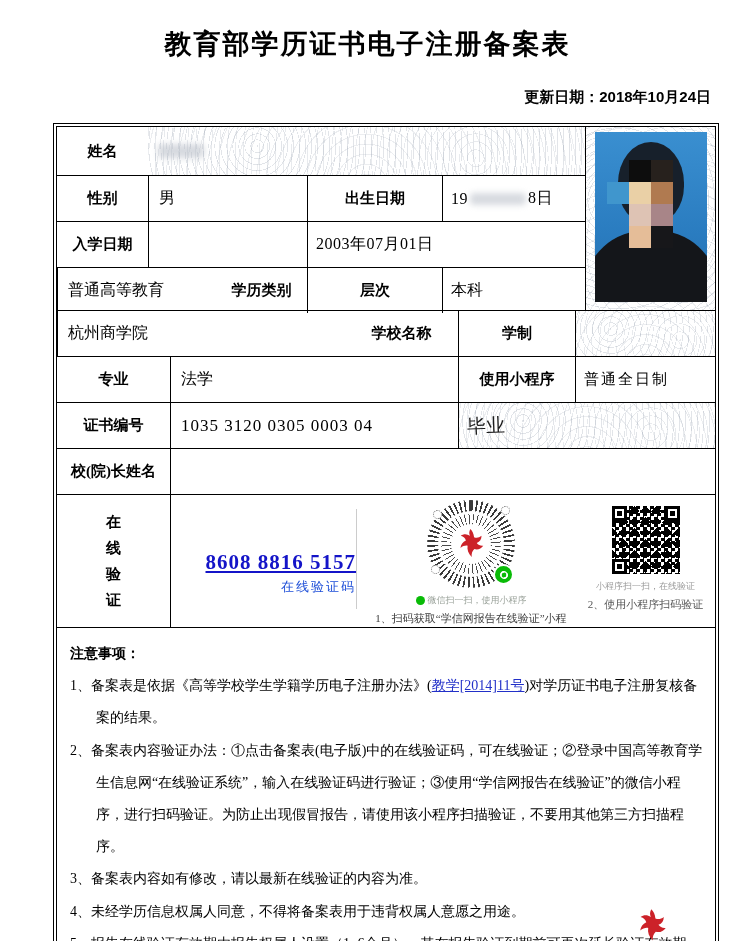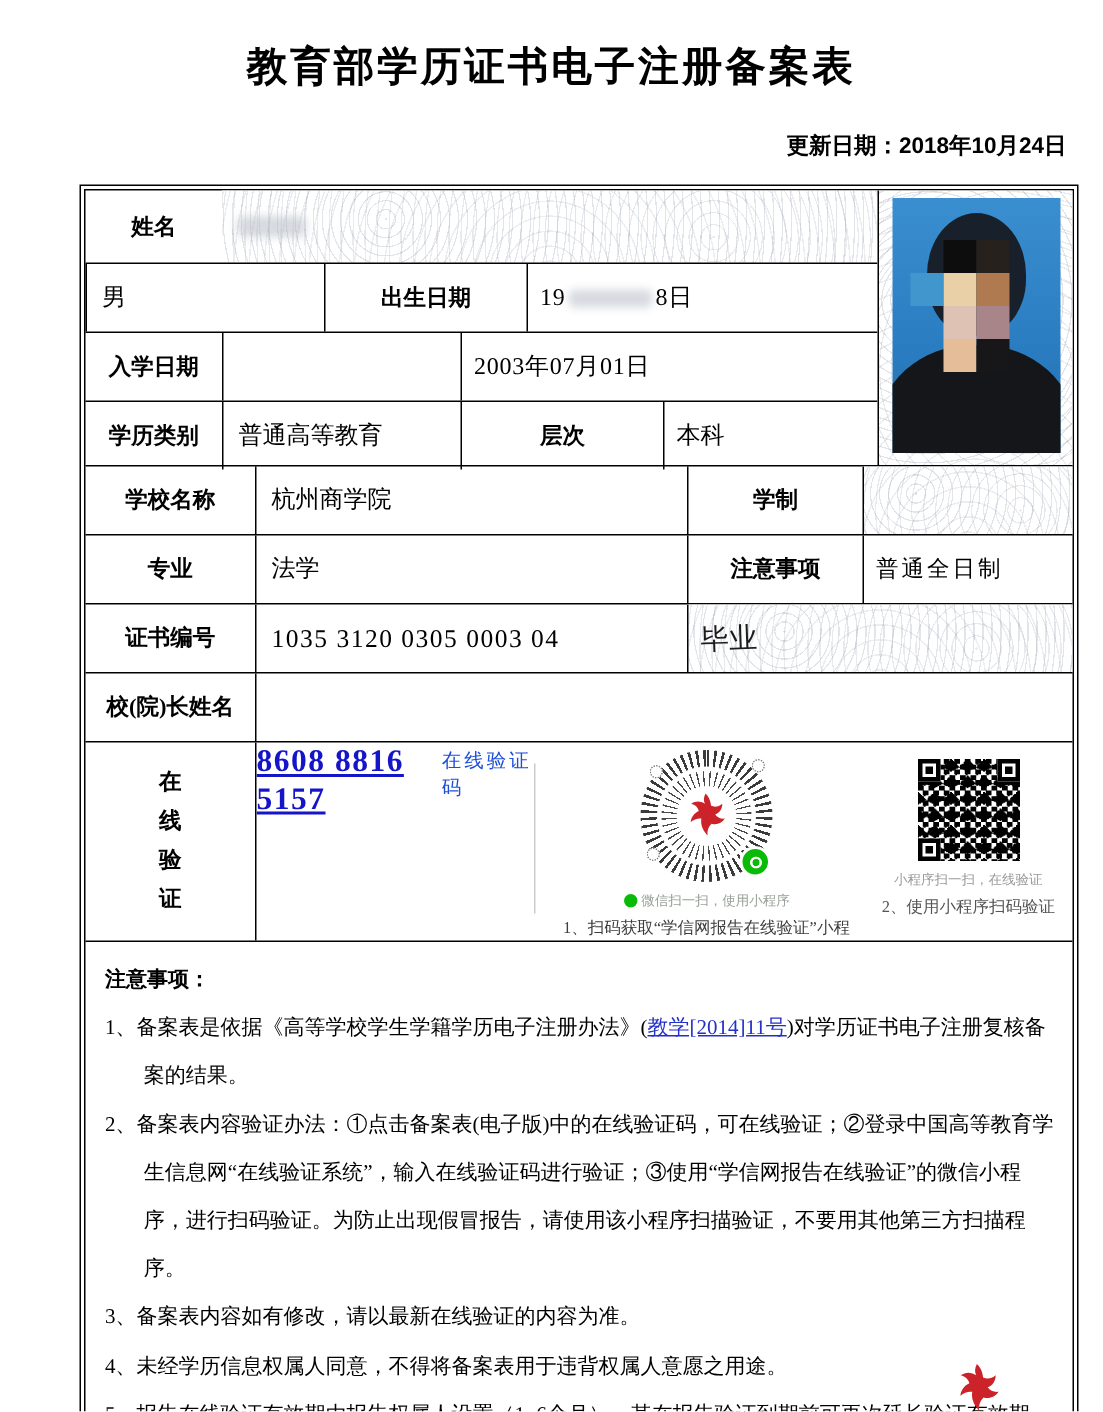--- a/index.html
+++ b/index.html
@@ -37,22 +37,22 @@
   .hair{position:absolute;left:23px;top:10px;width:66px;height:82px;border-radius:50% 50% 46% 46%;background:#17202b;}
   .jacket{position:absolute;left:-10px;right:-10px;bottom:-4px;height:76px;background:#14161a;
           border-radius:48% 48% 0 0 / 75% 75% 0 0;}
   .px{position:absolute;width:22px;height:22px;}
   
   .smudge{display:inline-block;background:#b6bcc6;filter:blur(3px);opacity:.55;border-radius:4px;}
   
   .verify-row{height:132px;}
   .v-label{width:113px;flex-direction:column;justify-content:center;font-weight:bold;font-size:15px;line-height:26px;}
   .v-content{position:relative;flex:1;}
-  .code-block{position:absolute;left:0;top:0;width:185px;height:100%;display:flex;
-              align-items:flex-start;justify-content:center;}
+  .code-block{position:absolute;left:0;top:12px;width:185px;height:100%;display:flex;flex-direction:column;
+              align-items:flex-end;justify-content:center;}
   .vcode{font-family:"Liberation Serif",serif;font-weight:bold;font-size:21px;color:#1414c8;
          text-decoration:underline;letter-spacing:1px;cursor:pointer;}
   .vcode-cap{margin-top:3px;font-size:13px;color:#1d4ed8;letter-spacing:2px;}
   .v-divider{position:absolute;left:185px;top:14px;bottom:18px;width:1px;background:#ccc;}
   .qr1-wrap{position:absolute;left:202px;top:5px;width:196px;text-align:center;}
   .qr2-wrap{position:absolute;left:404px;top:5px;width:141px;text-align:center;}
   .qr-circle{position:relative;width:88px;height:88px;margin:0 auto;}
   .spokes{position:absolute;inset:0;border-radius:50%;
           background:repeating-conic-gradient(#3a3a3a 0deg 2.5deg, transparent 2.5deg 7deg);}
   .spokes::after{content:"";position:absolute;inset:11px;border-radius:50%;background:#fff;}
@@ -102,20 +102,23 @@
         <div class="left-cols">
           <div class="tr" style="height:48px;">
             <div class="td lbl" style="width:91px;">
                 <span>姓名</span>
               </div>
             <div class="td val pattern" style="flex:1;">
               <span class="smudge" style="width:46px;height:14px;"></span>
             </div>
           </div>
           <div class="tr bt" style="height:45px;">
+            <div class="td lbl" style="width:91px;">
+                <span>性别</span>
+              </div>
             <div class="td val bl" style="width:159px;">
                 <span>男</span>
               </div>
             <div class="td lbl bl" style="width:135px;">
                 <span>出生日期</span>
               </div>
             <div class="td val bl serifval" style="width:143px;padding-left:8px;">
               <span>19</span>
                 <span class="smudge" style="width:56px;height:12px;margin:0 2px;"></span>
                 <span>8日</span>
@@ -126,25 +129,25 @@
                 <span>入学日期</span>
               </div>
             <div class="td val bl" style="width:159px;">
                 <span></span>
               </div>
             <div class="td val bl serifval" style="width:143px;padding-left:8px;">
                 <span>2003年07月01日</span>
               </div>
           </div>
           <div class="tr bt" style="height:45px;">
-            <div class="td lbl" style="width:91px;">
-                <span>学历类别</span>
-              </div>
             <div class="td val bl" style="width:159px;">
                 <span>普通高等教育</span>
+              </div>
+            <div class="td lbl" style="width:91px;">
+                <span>学历类别</span>
               </div>
             <div class="td lbl bl" style="width:135px;">
                 <span>层次</span>
               </div>
             <div class="td val bl" style="width:143px;padding-left:8px;">
                 <span>本科</span>
               </div>
           </div>
         </div>
         <div class="photo-cell pattern">
@@ -158,43 +161,43 @@
             <div class="px" style="left:34px;top:72px;background:#dec3b4;"></div>
             <div class="px" style="left:56px;top:72px;background:#a88588;"></div>
             <div class="jacket"></div>
             <div class="px" style="left:34px;top:94px;background:#e5bd98;"></div>
             <div class="px" style="left:56px;top:94px;background:#17171a;"></div>
           </div>
         </div>
       </div>
 
       <div class="tr bt" style="height:45px;">
-        <div class="td lbl" style="width:113px;">
-            <span>学校名称</span>
-          </div>
         <div class="td val bl" style="width:288px;">
             <span>杭州商学院</span>
           </div>
+        <div class="td lbl" style="width:113px;">
+            <span>学校名称</span>
+          </div>
         <div class="td lbl bl" style="width:117px;">
             <span>学制</span>
           </div>
         <div class="td val bl pattern" style="flex:1;">
             <span></span>
           </div>
       </div>
 
       <div class="tr bt" style="height:45px;">
         <div class="td lbl" style="width:113px;">
             <span>专业</span>
           </div>
         <div class="td val bl" style="width:288px;">
             <span>法学</span>
           </div>
         <div class="td lbl bl" style="width:117px;">
-            <span>注意事项</span>
+            <span>使用小程序</span>
           </div>
         <div class="td val bl" style="flex:1;padding-left:8px;font-size:15px;letter-spacing:2px;">
             <span>普通全日制</span>
           </div>
       </div>
 
       <div class="tr bt" style="height:45px;">
         <div class="td lbl" style="width:113px;">
             <span>证书编号</span>
           </div>

